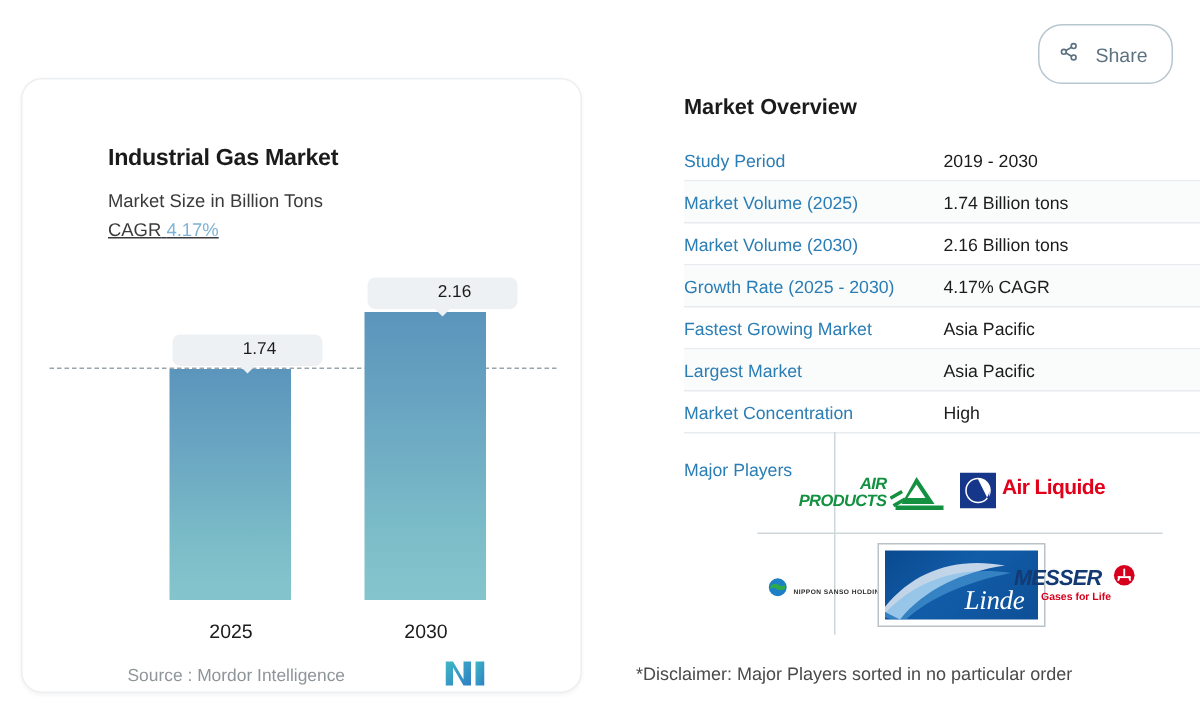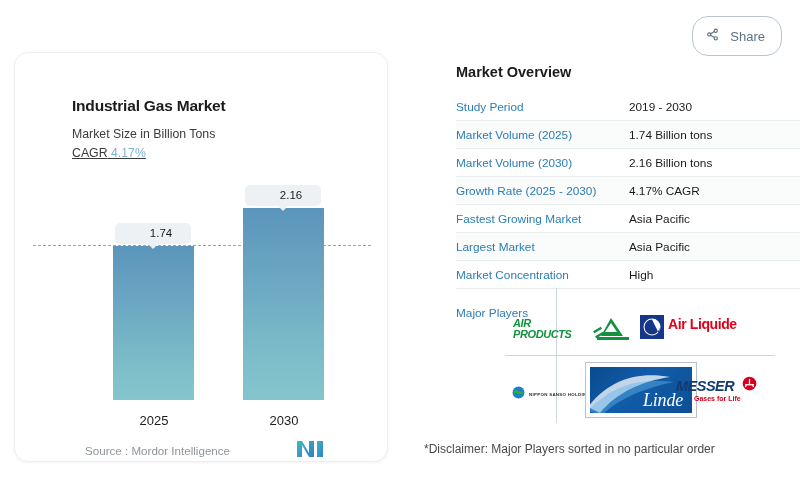--- a/index.html
+++ b/index.html
@@ -51,21 +51,21 @@
   .bars-area { position: absolute; left: 0; top: 0; width: 374px; height: 347px; }
 
   .bar-label {
     position: absolute;
     background: #eef1f3;
     border-radius: 5px;
     font-size: 11.5px;
     color: #1b1b1b;
     text-align: center;
     padding: 4px 0 5px 16px;
-    width: 76px;
+    width: 100px;
   }
   .bar-label::after {
     content: "";
     position: absolute; left: 50%; margin-left: -5px; bottom: -5px;
     width: 0; height: 0;
     border-left: 5px solid transparent;
     border-right: 5px solid transparent;
     border-top: 5px solid #eef1f3;
   }
   .tick {
@@ -119,21 +119,21 @@
   .logo-cell { position: absolute; }
 
   
   .ap { left: 513px; top: 312px; width: 122px; height: 36px; }
   .ap-text {
     position: absolute; left: 0; top: 6px;
     font-family: "Liberation Sans", sans-serif;
     font-weight: bold; font-style: italic;
     color: #139141; line-height: 10.5px;
     font-size: 11px; letter-spacing: -0.4px;
-    width: 78px;
+    text-align: right; width: 78px;
   }
   .ap-text .air { font-size: 11px; }
   .ap-mark { position: absolute; left: 80px; top: 4px; }
 
   
   .al { left: 640px; top: 313px; width: 120px; height: 32px; }
   .al-word {
     position: absolute; left: 28px; top: 3px;
     font-size: 14px; font-weight: bold; color: #e2001a;
     letter-spacing: -0.4px;

